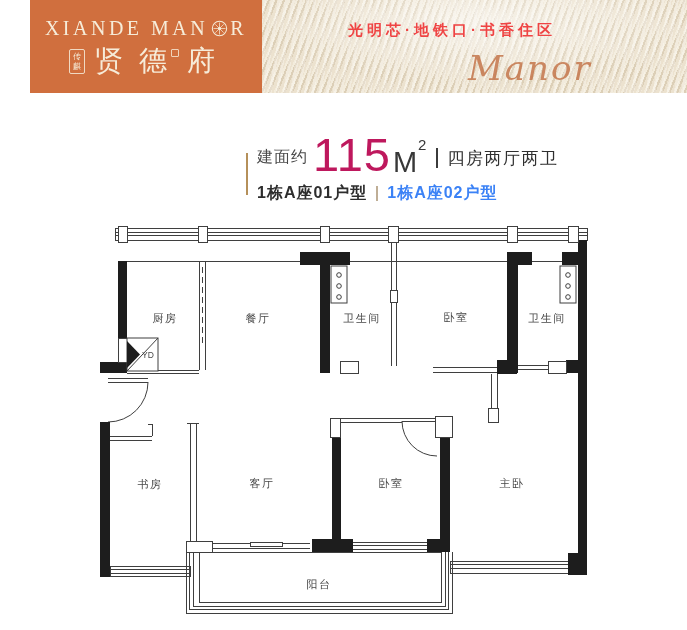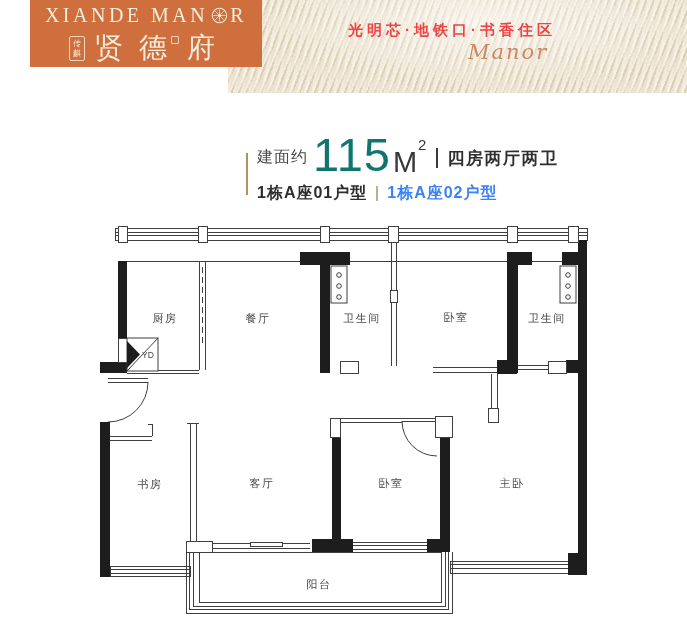--- a/index.html
+++ b/index.html
@@ -13,21 +13,21 @@
   .banner { position:absolute; top:0; left:0; width:687px; height:93px; }
   .silk {
     position:absolute; left:228px; right:0; top:0; bottom:0;
     background:
       radial-gradient(ellipse at 55% 25%, rgba(255,255,255,.55), rgba(255,255,255,0) 62%),
       repeating-linear-gradient(100deg, rgba(255,255,255,.30) 0 3px, rgba(0,0,0,0) 3px 7px),
       repeating-linear-gradient(112deg, #f3ecdc 0 2px, #dccfb7 2px 4px, #ece2cf 4px 7px),
       #e7dcc7;
   }
   .logo-box {
-    position:absolute; left:30px; top:0; width:232px; height:67px;
+    position:absolute; left:30px; top:0; width:232px; height:93px;
     background:#d06f3e; color:#f6ecd9;
     display:flex; flex-direction:column; align-items:center; justify-content:center;
   }
   .logo-en {
     display:flex; align-items:center;
     font-family:"Liberation Serif", serif;
     font-size:20px; letter-spacing:3.5px; line-height:1;
   }
   .flower-o { margin:0 2px 0 3px; display:block; }
   .logo-cn {
@@ -42,35 +42,35 @@
   }
   .seal-mini {
     width:8px; height:8px; border:1px solid rgba(246,236,217,.8);
     border-radius:1px; align-self:flex-start; margin:2px 0 0 -4px;
   }
   .tagline {
     position:absolute; left:348px; top:21px; white-space:nowrap;
     font-size:15px; letter-spacing:4px; color:#ef4444; font-weight:700;
   }
   .script-manor {
-    position:absolute; left:468px; top:40px;
+    position:absolute; left:468px; top:48px;
     font-family:"DejaVu Serif", serif; font-style:italic;
-    font-size:21px; letter-spacing:2px; color:#c4764b; opacity:.85;
+    font-size:34px; letter-spacing:2px; color:#c4764b; opacity:.85;
   }
 
   
   .title-block { position:absolute; left:246px; top:136px; }
   .gold-bar { position:absolute; left:0; top:17px; width:2px; height:42px; background:#b5905a; }
   .row1 { display:flex; align-items:flex-end; padding-left:11px; white-space:nowrap; }
   .area-label { font-size:16px; color:#4a4a4a; letter-spacing:1px; margin:0 5px 7px 0; }
-  .area-value { font-size:47px; line-height:.82; color:#0f766e; letter-spacing:1px; }
+  .area-value { font-size:47px; line-height:.82; color:#be185d; letter-spacing:1px; }
   .area-unit  { font-size:29px; line-height:.8; margin-left:2px; color:#383838; }
   .area-sup   { font-size:15px; color:#383838; position:relative; top:-22px; margin-left:1px; }
   .divider1 { width:2px; height:20px; background:#3b3b3b; margin:0 9px 7px 10px; }
-  .layout-text { font-size:17px; color:#2f2f2f; letter-spacing:1.5px; font-weight:700; margin-bottom:5px; }
+  .layout-text { font-size:17px; color:#2f2f2f; letter-spacing:1.5px; font-weight:400; margin-bottom:5px; }
   .row2 { display:flex; align-items:center; padding-left:11px; margin-top:8px; font-size:16px; letter-spacing:1px; white-space:nowrap; }
   .unit-primary { color:#2d2d2d; font-weight:700; }
   .divider2 { width:2px; height:15px; background:#bfae96; margin:0 9px; }
   .unit-secondary { color:#3b82f6; font-weight:600; }
 
   
   .plan-svg { position:absolute; left:0; top:0; }
   .plan-svg text {
     font-family:"Liberation Sans", sans-serif;
     fill:#474747;

